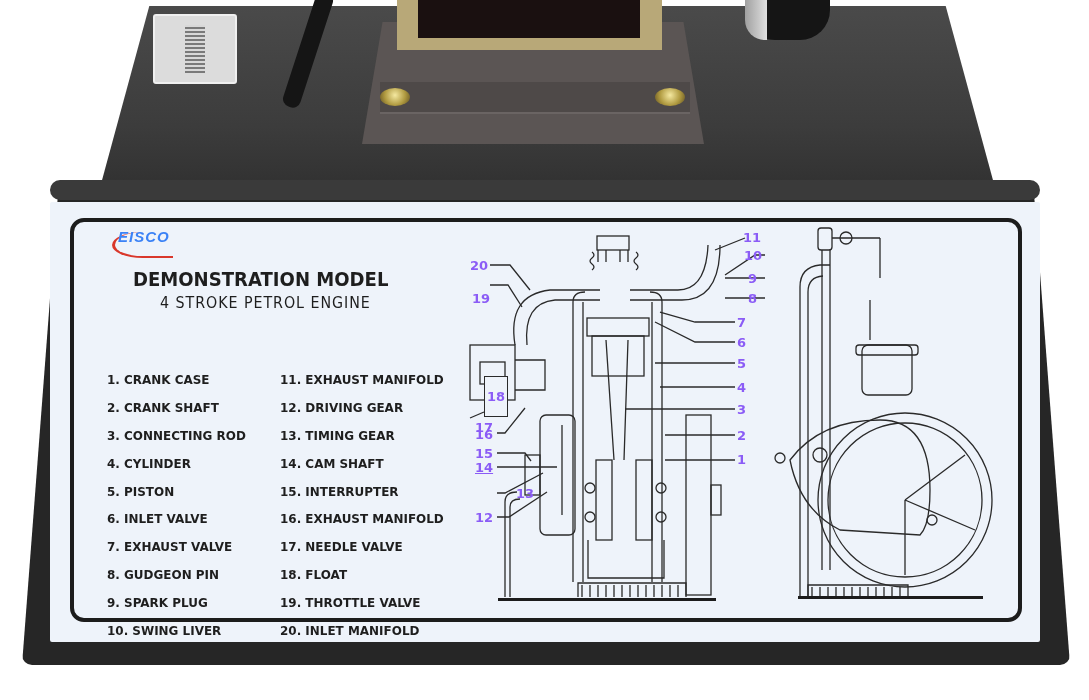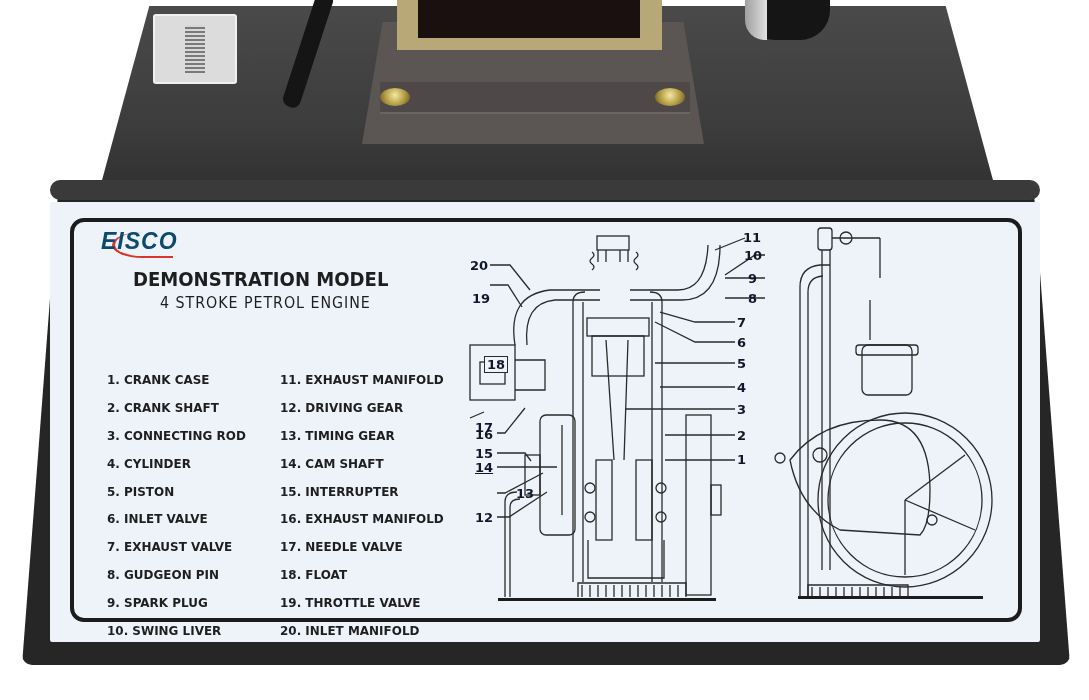--- a/index.html
+++ b/index.html
@@ -72,23 +72,23 @@
   .label-panel {
     position:absolute; left:50px; top:202px; width:990px; height:440px;
     background:#eef3fa;
     border-radius:2px;
   }
   .label-inner {
     position:absolute; left:70px; top:218px; width:952px; height:404px;
     border:4px solid #1c1c1c; border-radius:14px; box-sizing:border-box;
   }
   .brand {
-    position:absolute; left:101px; top:228px;
+    position:absolute; left:118px; top:228px;
     font-family:"Liberation Sans", sans-serif; font-style:italic; font-weight:bold;
-    font-size:23px; color:#0c4a6e; letter-spacing:1px;
+    font-size:15px; color:#3b82f6; letter-spacing:1px;
   }
   .brand-swoosh {
     position:absolute; left:112px; top:232px; width:58px; height:24px;
     border-left:3px solid #d9372b; border-bottom:2px solid #d9372b;
     border-radius:50% 0 0 50%;
   }
   .title {
     position:absolute; left:133px; top:268px;
     font-family:"DejaVu Sans", sans-serif; font-weight:bold; font-size:19px;
     color:#1e1e1e; transform:scaleX(0.95); transform-origin:left;
@@ -104,21 +104,21 @@
     color:#1e1e1e; line-height:28px;margin-top:24px;
   }
   .parts-col .item { white-space:nowrap; transform:scaleX(0.92); transform-origin:left; height:27.9px; }
   .col-a { left:107px; }
   .col-b { left:280px; }
 
   
   .diagram { position:absolute; left:455px; top:222px; width:560px; height:395px; }
   .callout {
     position:absolute; font-family:"DejaVu Sans", sans-serif; font-weight:bold;
-    font-size:13px; color:#0f172a;
+    font-size:13px; color:#8b5cf6;
   }
   .ground { position:absolute; height:3px; background:#1c1c1c; }
 </style>
 </head>
 <body>
 
 <div class="device-top"></div>
 <div class="tag-sticker">
   <div class="tag-sticker-barcode"></div>
 </div>
@@ -246,21 +246,21 @@
     <path d="M735 387 h-75"></path>
     <path d="M735 409 h-110"></path>
     <path d="M735 435 h-70"></path>
     <path d="M735 460 h-70"></path>
   </g>
 </svg>
 
 <div class="ground" style="left:498px;top:598px;width:218px;"></div>
 <div class="ground" style="left:798px;top:596px;width:185px;"></div>
 
-<div class="callout" style="left:484px;top:356px;border:1.5px solid #2a2a2a;padding:0 2px;background:#eef3fa;">18</div>
+<div class="callout" style="left:484px;top:376px;border:1.5px solid #2a2a2a;padding:12px 2px;background:#eef3fa;">18</div>
 
 <div class="callout" style="left:470px;top:258px;">20</div>
 <div class="callout" style="left:472px;top:278px;margin-top:13px;">19</div>
 <div class="callout" style="left:475px;top:420px;">17</div>
 <div class="callout" style="left:475px;top:427px;">16</div>
 <div class="callout" style="left:475px;top:446px;">15</div>
 <div class="callout" style="left:475px;top:460px;text-decoration:underline;">14</div>
 <div class="callout" style="left:475px;top:486px;margin-left:41px;">13</div>
 <div class="callout" style="left:475px;top:510px;">12</div>
 

